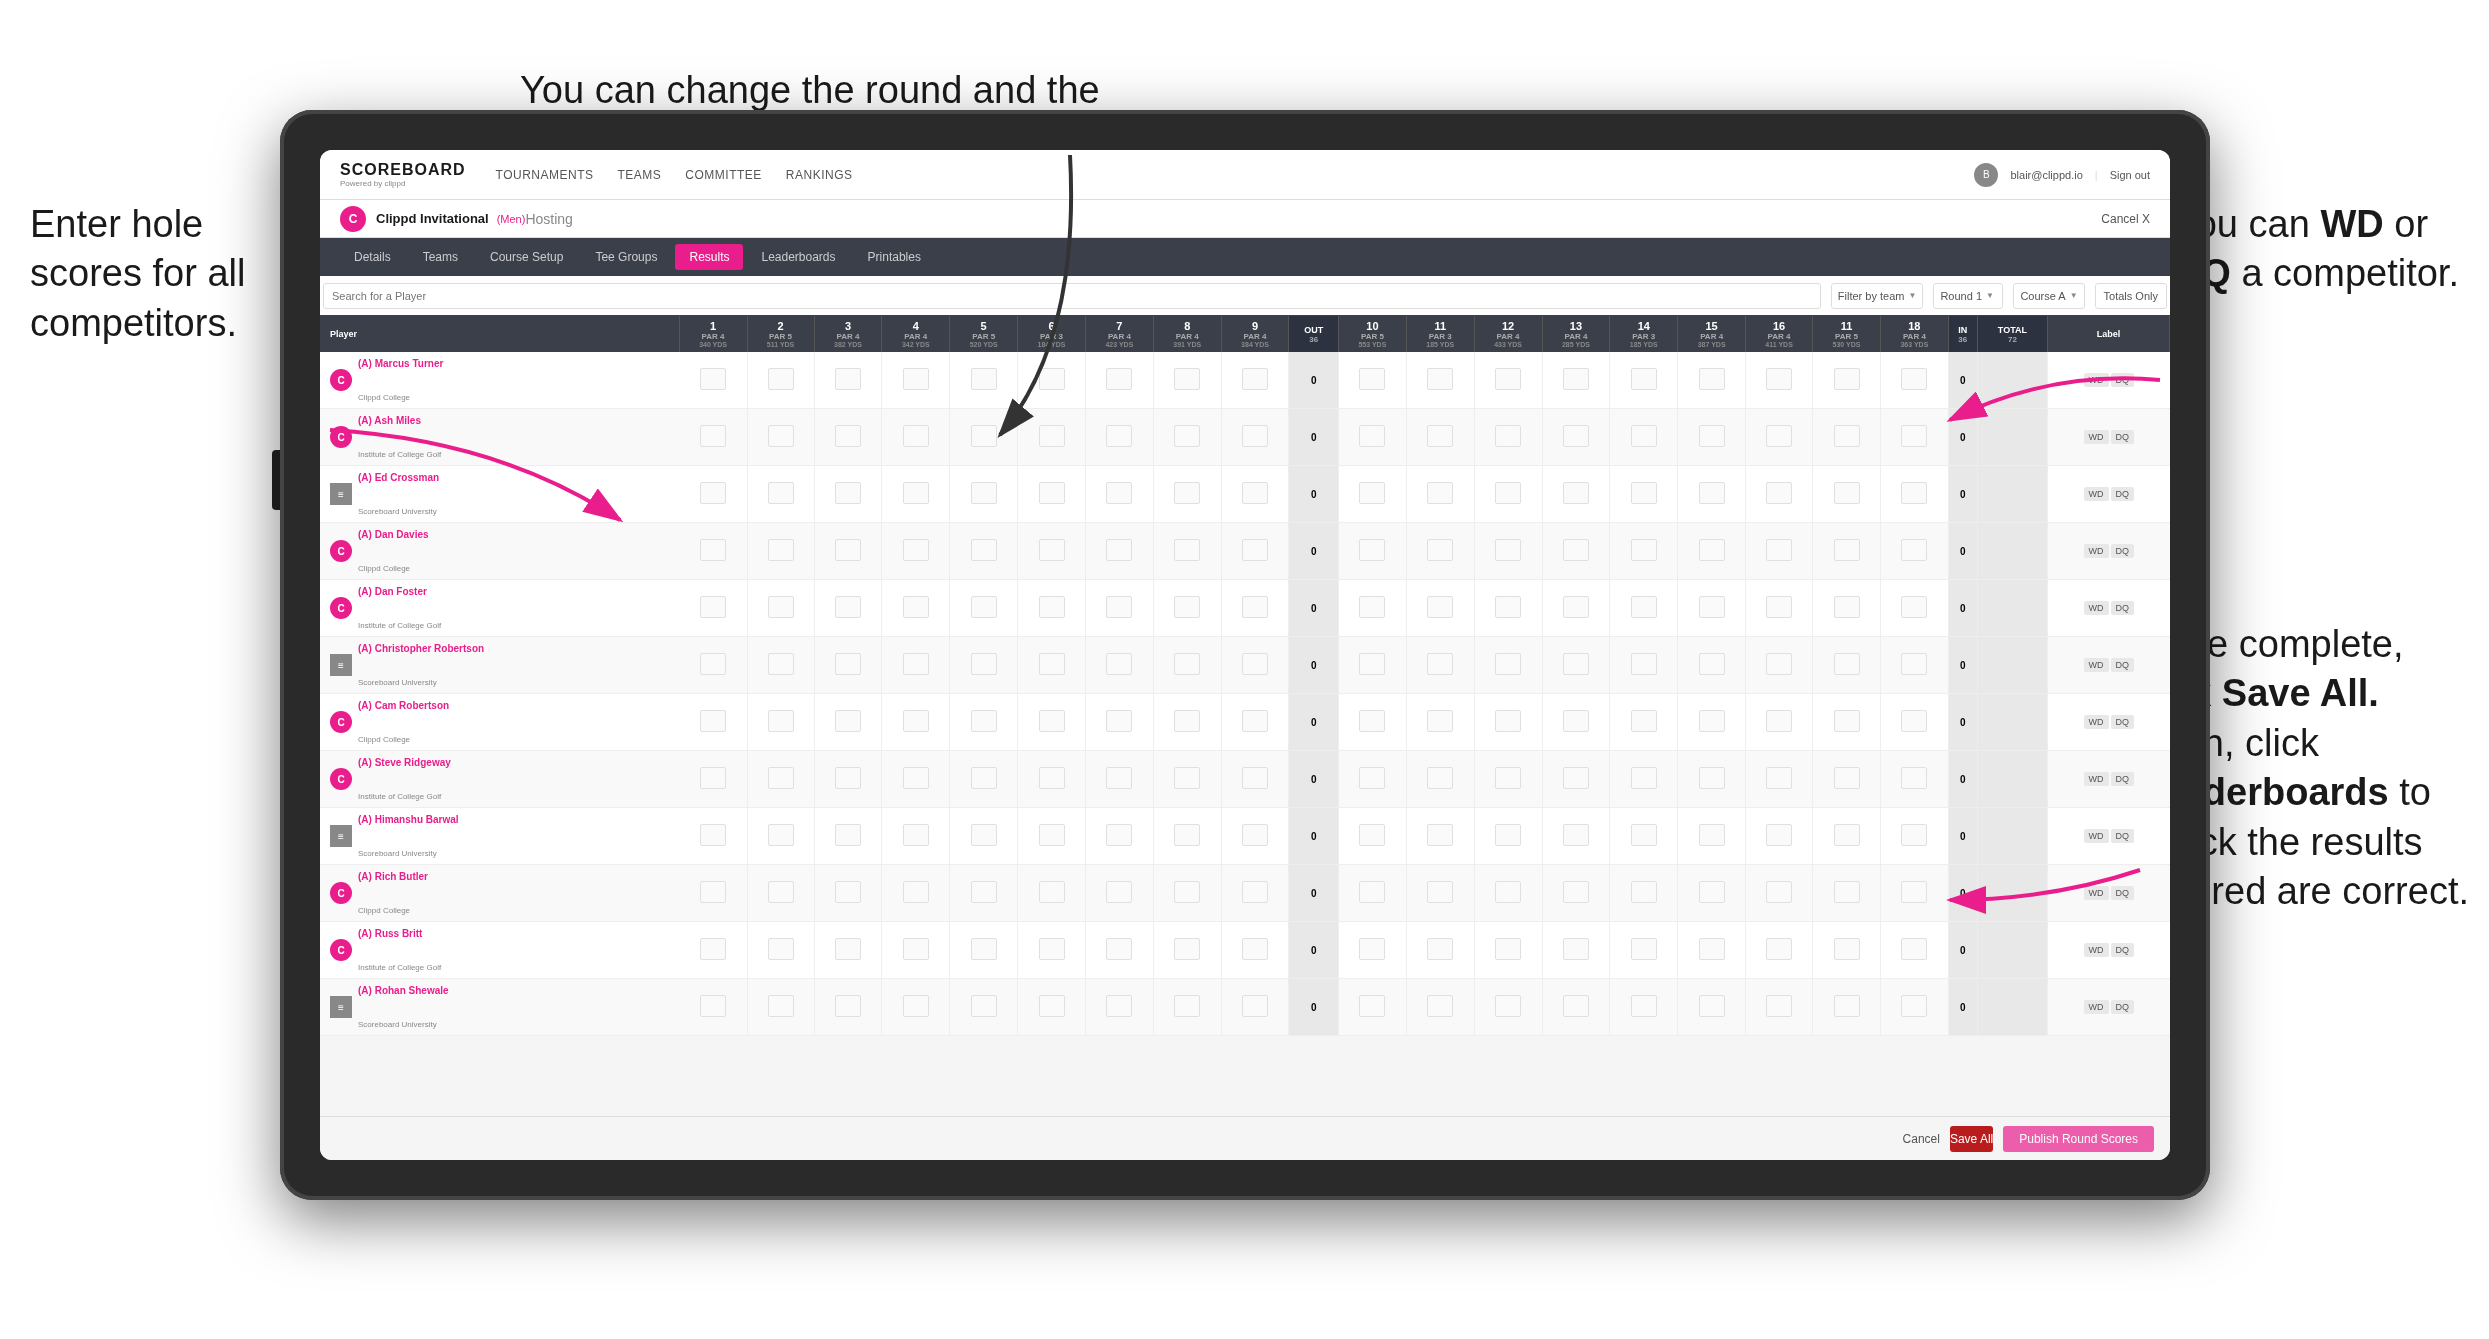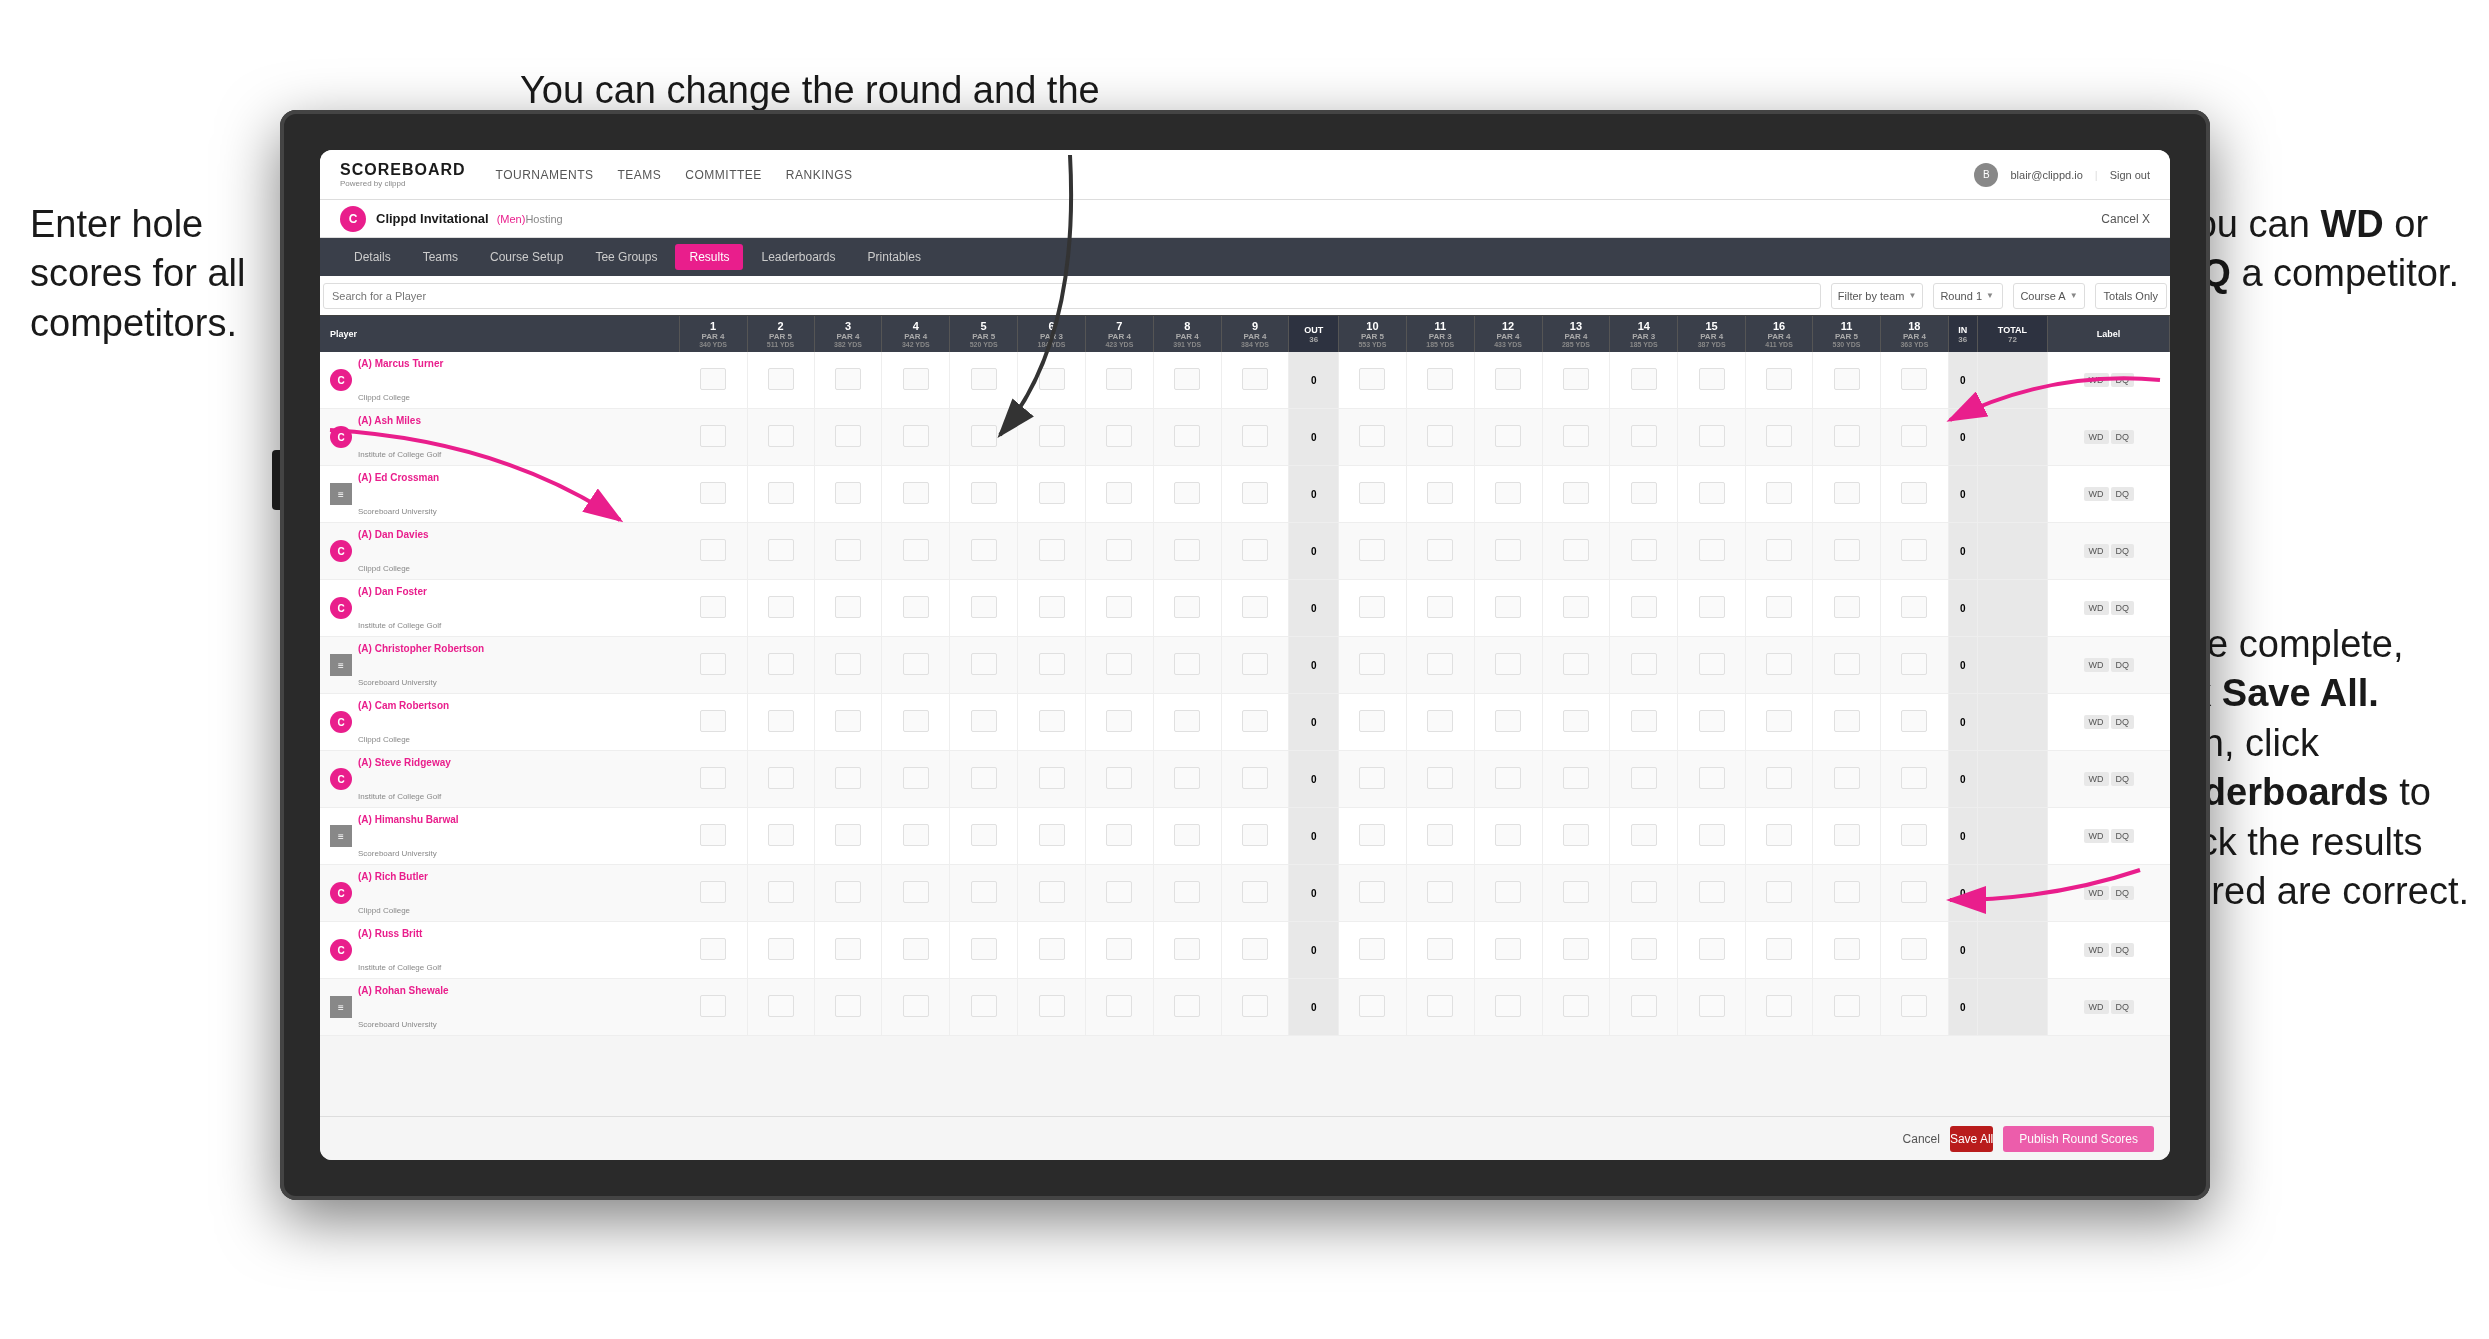--- a/index.html
+++ b/index.html
@@ -35,21 +35,21 @@
     }
 
     
     .tablet-shell {
       position: absolute;
       top: 110px;
       left: 280px;
       width: 1930px;
       height: 1090px;
       background: #2a2a2a;
-      border-radius: 16px;
+      border-radius: 32px;
       box-shadow: 0 20px 60px rgba(0,0,0,0.5), inset 0 0 0 4px #444;
     }
 
     .tablet-screen {
       position: absolute;
       top: 40px;
       left: 40px;
       right: 40px;
       bottom: 40px;
       background: #f0f0f0;
@@ -168,21 +168,21 @@
       color: #1a1a1a;
       margin-right: 8px;
     }
 
     .tournament-gender {
       font-size: 11px;
       color: #e91e8c;
     }
 
     .tournament-hosting {
-      font-size: 11px;
+      font-size: 14px;
       color: #888;
       flex: 1;
     }
 
     .cancel-btn {
       font-size: 12px;
       color: #555;
     }
 
     

